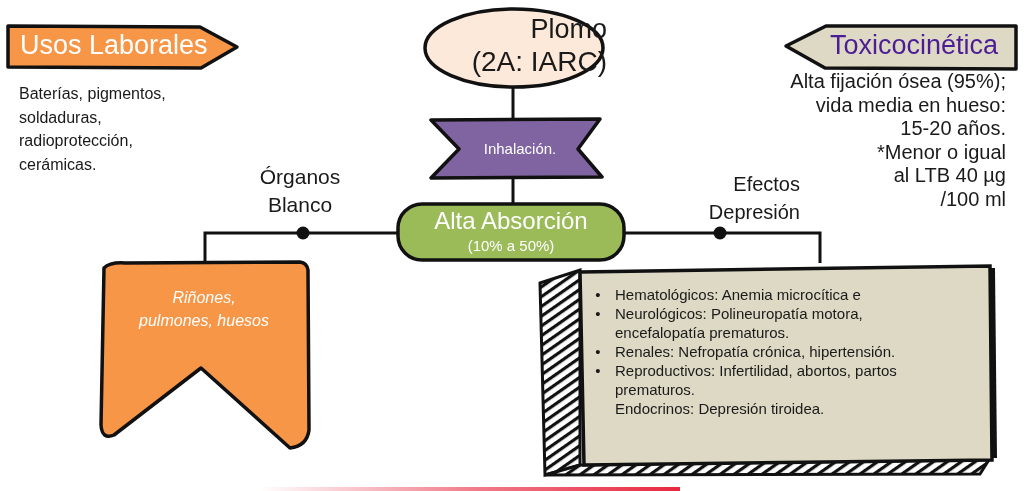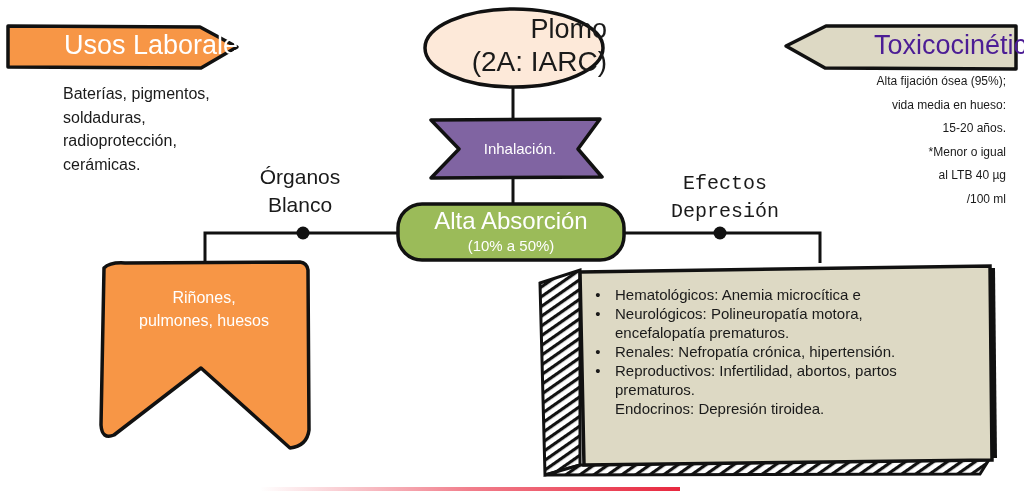--- a/index.html
+++ b/index.html
@@ -1,34 +1,34 @@
 <!DOCTYPE html>
 <html><head>
 <meta charset="utf-8">
 <style>
   html, body { margin: 0; padding: 0; background: #ffffff; }
   body { width: 1024px; height: 491px; position: relative; overflow: hidden;
          font-family: "Liberation Sans", sans-serif; color: #1a1a1a; }
   .abs { position: absolute; }
   svg.bg { position: absolute; left: 0; top: 0; }
-  .txt { white-space: nowrap; margin-left: 44px; }
+  .txt { white-space: nowrap; }
   .usos-title { left: 20px; top: 30px; font-size: 27px; color: #fff; }
   .tox-title { left: 830px; top: 30px; font-size: 27px; color: #4c1d95; }
   .usos-body { left: 19px; top: 82px; font-size: 16px; line-height: 23.5px; }
-  .tox-body { right: 18px; top: 70px; font-size: 12px; line-height: 23.5px; text-align: right; }
+  .tox-body { right: 18px; top: 70px; font-size: 20px; line-height: 23.5px; text-align: right; }
   .plomo { left: 427px; top: 14px; width: 180px; text-align: right; }
   .plomo .t1 { font-size: 27px; line-height: 30px; }
   .plomo .t2 { font-size: 28px; line-height: 26px; margin-top: 5px; }
   .inhal { left: 430px; top: 140px; width: 180px; text-align: center; font-size: 15px; color: #fff; }
   .absor { left: 395px; top: 207px; width: 232px; text-align: center; color: #fff; }
   .absor .t1 { font-size: 24px; line-height: 28px; }
   .absor .t2 { font-size: 15px; line-height: 18px; margin-top: 2px; }
   .organos { left: 235px; top: 163px; width: 130px; text-align: center; font-size: 21px; line-height: 28px; }
-  .efectos { left: 650px; top: 170px; width: 150px; text-align: center; font-size: 20px; line-height: 28px; font-family: Liberation Mono, monospace; }
-  .rinones { left: 104px; top: 286px; width: 200px; text-align: center; font-size: 16px; line-height: 23px; color: #fff; }
+  .efectos { left: 650px; top: 170px; width: 150px; text-align: right; font-size: 20px; line-height: 28px; }
+  .rinones { left: 104px; top: 286px; width: 200px; text-align: center; font-size: 16px; line-height: 23px; color: #fff; font-style: italic; }
   .efx-list { left: 592px; top: 285px; width: 390px; font-size: 15px; line-height: 19px; margin: 0; padding: 0; list-style: none; }
   .efx-list li { position: relative; padding-left: 23px; }
   .efx-list li .bullet { position: absolute; left: 0; top: 0; width: 12px; text-align: center; }
 </style>
 </head>
 <body>
 
 <svg class="bg" width="1024" height="491" viewBox="0 0 1024 491">
   <defs>
     <pattern id="hatch" patternUnits="userSpaceOnUse" width="8" height="8" patternTransform="rotate(-35)">

